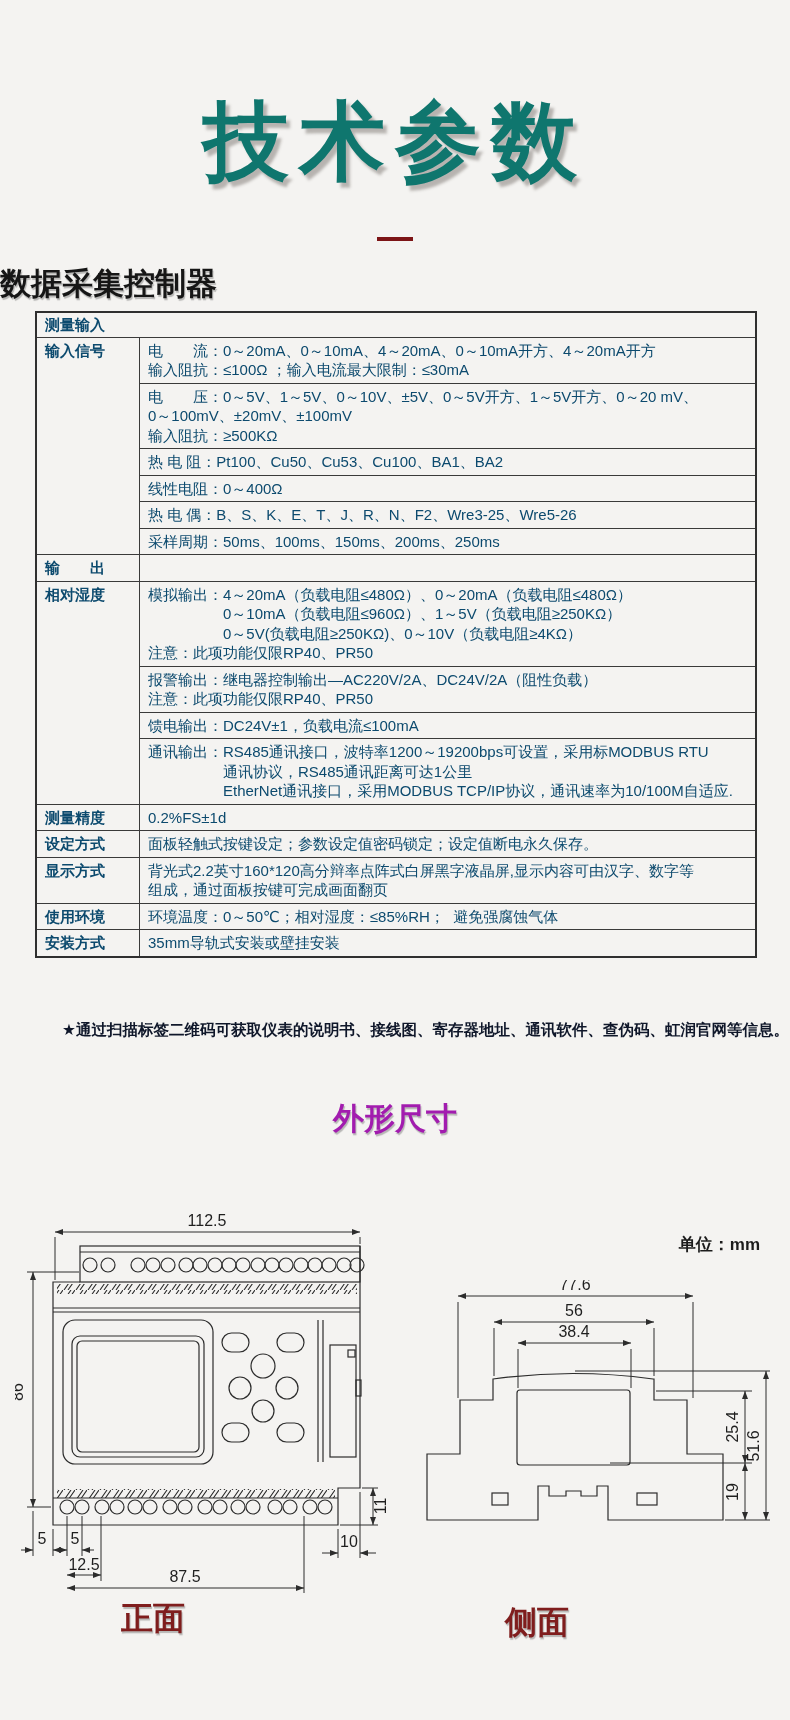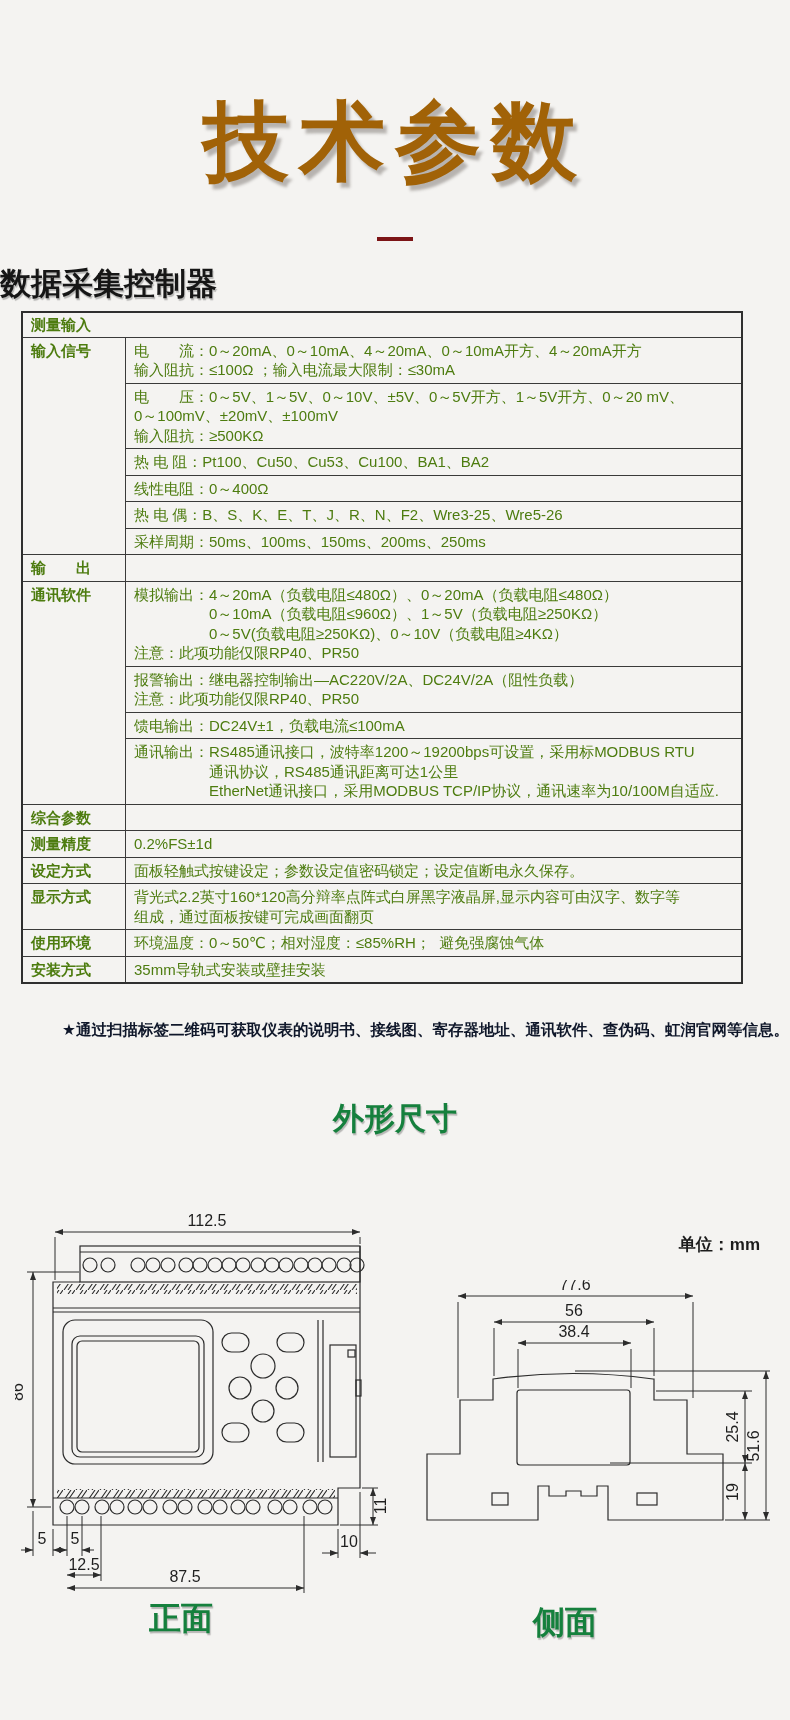--- a/index.html
+++ b/index.html
@@ -1,39 +1,39 @@
 <!DOCTYPE html>
 <html><head>
 <meta charset="utf-8">
 <style>
   html,body{margin:0;padding:0;}
   body{background:#e9e8e6;}
   .page{position:relative;width:790px;height:1720px;background:#f4f3f1;overflow:hidden;
         font-family:"Liberation Sans","DejaVu Sans",sans-serif;color:#1c1c1c;}
   .abs{position:absolute;}
   .page-title{top:84px;left:0;width:100%;text-align:center;font-size:86px;font-weight:900;
-        color:#a16207;letter-spacing:10px;text-shadow:4px 5px 3px rgba(70,60,55,0.35);white-space:nowrap;}
+        color:#0f766e;letter-spacing:10px;text-shadow:4px 5px 3px rgba(70,60,55,0.35);white-space:nowrap;}
   .accent-dash{top:237px;left:377px;width:36px;height:4px;background:#7c1416;}
   .sub-title{top:263px;left:0;width:100%;font-size:31px;font-weight:700;
         color:#161616;text-shadow:1px 2px 1px rgba(0,0,0,0.25);}
-  .spec-table{top:311px;left:21px;width:722px;border-collapse:collapse;
-        font-size:15px;line-height:1.3;color:#4d7c0f;}
+  .spec-table{top:311px;left:35px;width:722px;border-collapse:collapse;
+        font-size:15px;line-height:1.3;color:#0c4a6e;}
   .spec-table td{border:1px solid #3a3a3a;vertical-align:top;}
   .spec-table{border:2px solid #2f2f2f;}
   td.sec{padding:2px 8px;font-weight:600;}
   td.lbl{width:90px;padding:3px 4px 3px 8px;font-weight:600;white-space:pre-wrap;}
   td.val{padding:0;}
   td.val-pad{padding:3px 8px;white-space:pre-wrap;}
   .sub-cell{border-bottom:1px solid #3a3a3a;padding:3px 8px;white-space:pre-wrap;}
   .sub-cell:last-child{border-bottom:none;}
   .note-line{top:1020px;left:30px;width:748px;font-size:15.5px;font-weight:600;color:#0f172a;margin-left:32px;}
   .dim-title{top:1098px;left:0;width:100%;text-align:center;font-size:31px;font-weight:700;
-        color:#15803d;text-shadow:1px 2px 1px rgba(0,0,0,0.25);}
+        color:#a21caf;text-shadow:1px 2px 1px rgba(0,0,0,0.25);}
   .unit-label{top:1233px;left:640px;width:120px;text-align:right;font-size:17px;font-weight:700;}
-  .view-label{font-size:32px;font-weight:700;color:#15803d;text-align:center;
+  .view-label{font-size:32px;font-weight:700;color:#7f1d1d;
         text-shadow:1px 2px 1px rgba(0,0,0,0.25);}
   .front-label{top:1597px;left:121px;width:120px;}
   .side-label{top:1601px;left:505px;width:120px;}
   svg{position:absolute;}
   svg .ln{stroke:#2c2c2c;stroke-width:1.2;fill:none;}
   svg .dim{stroke:#2c2c2c;stroke-width:1;fill:none;}
   svg text{font-family:"Liberation Sans","DejaVu Sans",sans-serif;font-size:16px;fill:#1f1f1f;}
 </style>
 </head>
 <body>
@@ -61,37 +61,33 @@
         <div class="sub-cell">线性电阻：0～400Ω</div>
         <div class="sub-cell">热 电 偶：B、S、K、E、T、J、R、N、F2、Wre3-25、Wre5-26</div>
         <div class="sub-cell">采样周期：50ms、100ms、150ms、200ms、250ms</div>
       </td>
     </tr>
     <tr>
       <td class="lbl">输　　出</td>
       <td class="val"></td>
     </tr>
     <tr>
-      <td class="lbl">通讯软件</td>
+      <td class="lbl">相对湿度</td>
       <td class="val">
         <div class="sub-cell">模拟输出：4～20mA（负载电阻≤480Ω）、0～20mA（负载电阻≤480Ω）
 　　　　　0～10mA（负载电阻≤960Ω）、1～5V（负载电阻≥250KΩ）
 　　　　　0～5V(负载电阻≥250KΩ)、0～10V（负载电阻≥4KΩ）
 注意：此项功能仅限RP40、PR50</div>
         <div class="sub-cell">报警输出：继电器控制输出—AC220V/2A、DC24V/2A（阻性负载）
 注意：此项功能仅限RP40、PR50</div>
         <div class="sub-cell">馈电输出：DC24V±1，负载电流≤100mA</div>
         <div class="sub-cell">通讯输出：RS485通讯接口，波特率1200～19200bps可设置，采用标MODBUS RTU
 　　　　　通讯协议，RS485通讯距离可达1公里
 　　　　　EtherNet通讯接口，采用MODBUS TCP/IP协议，通讯速率为10/100M自适应.</div>
       </td>
-    </tr>
-    <tr>
-      <td class="lbl">综合参数</td>
-      <td class="val"></td>
     </tr>
     <tr>
       <td class="lbl">测量精度</td>
       <td class="val-pad">0.2%FS±1d</td>
     </tr>
     <tr>
       <td class="lbl">设定方式</td>
       <td class="val-pad">面板轻触式按键设定；参数设定值密码锁定；设定值断电永久保存。</td>
     </tr>
     <tr>

